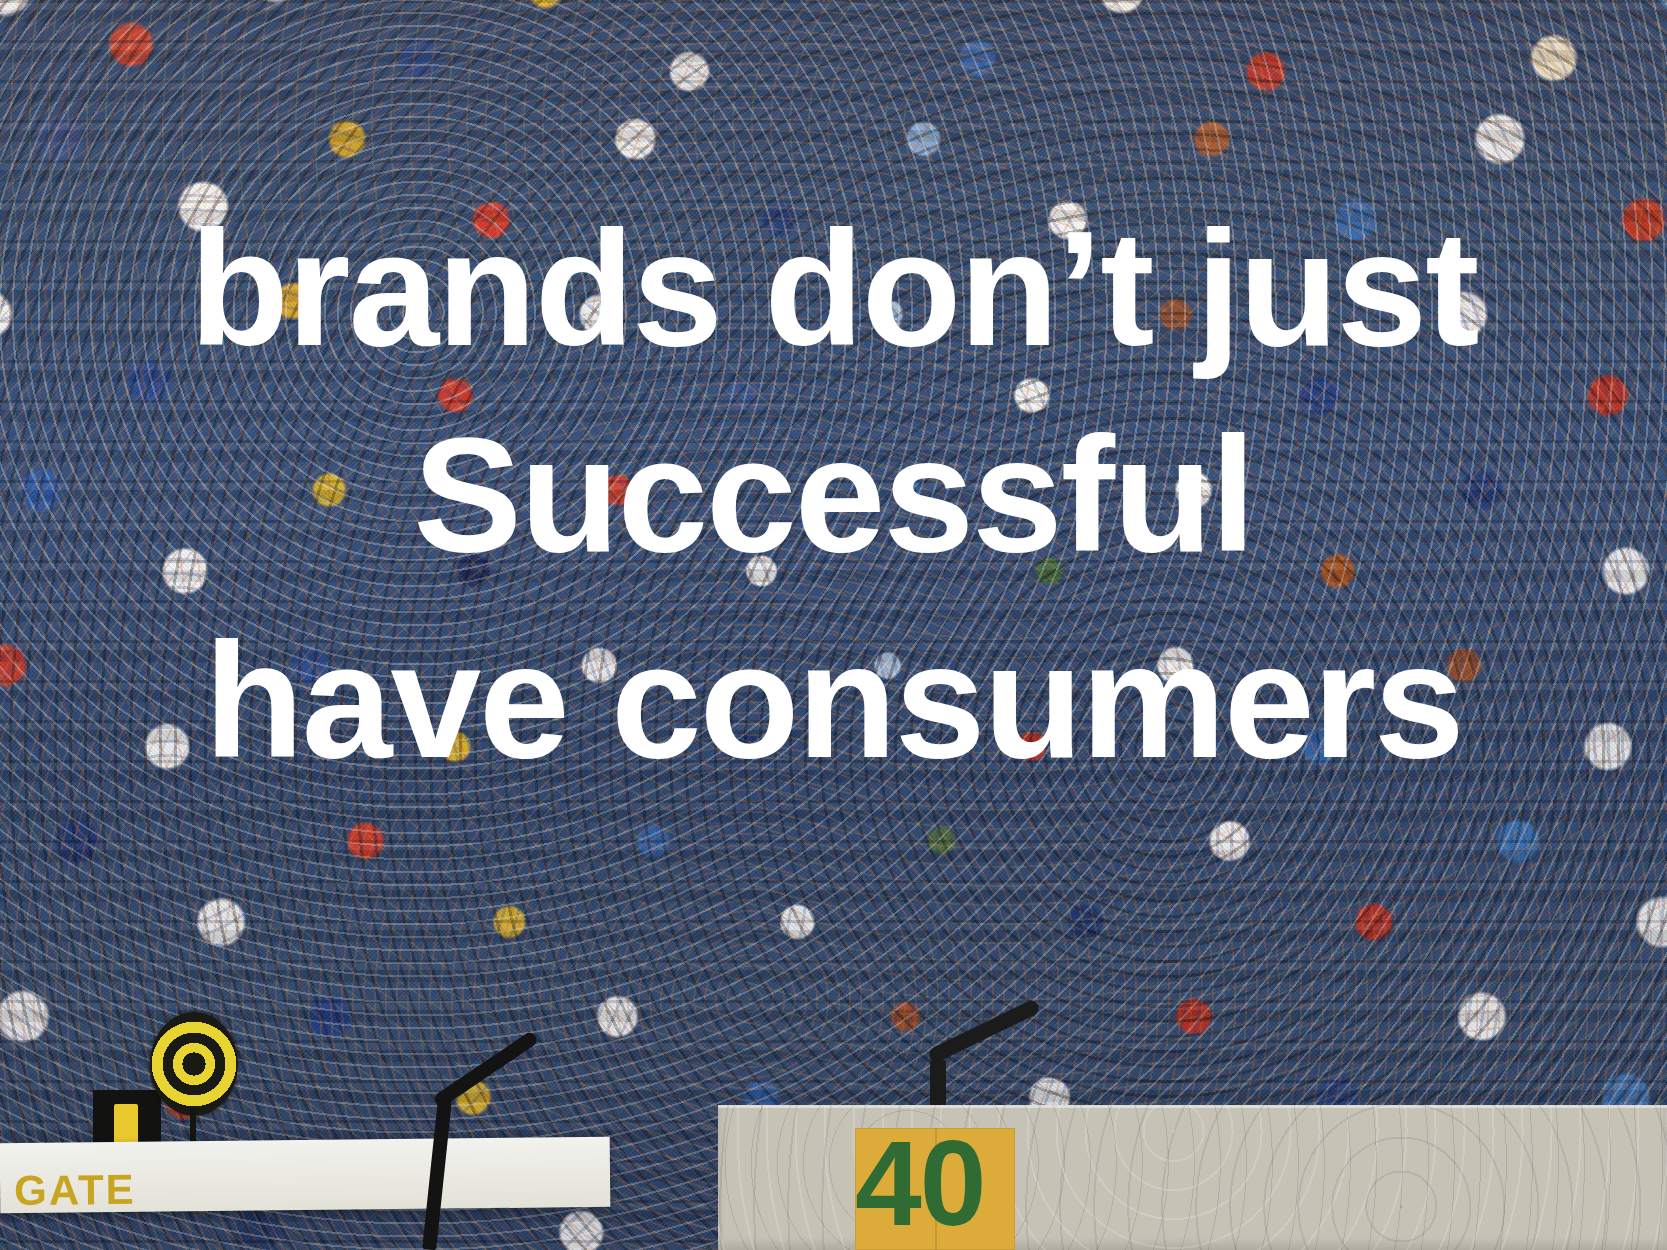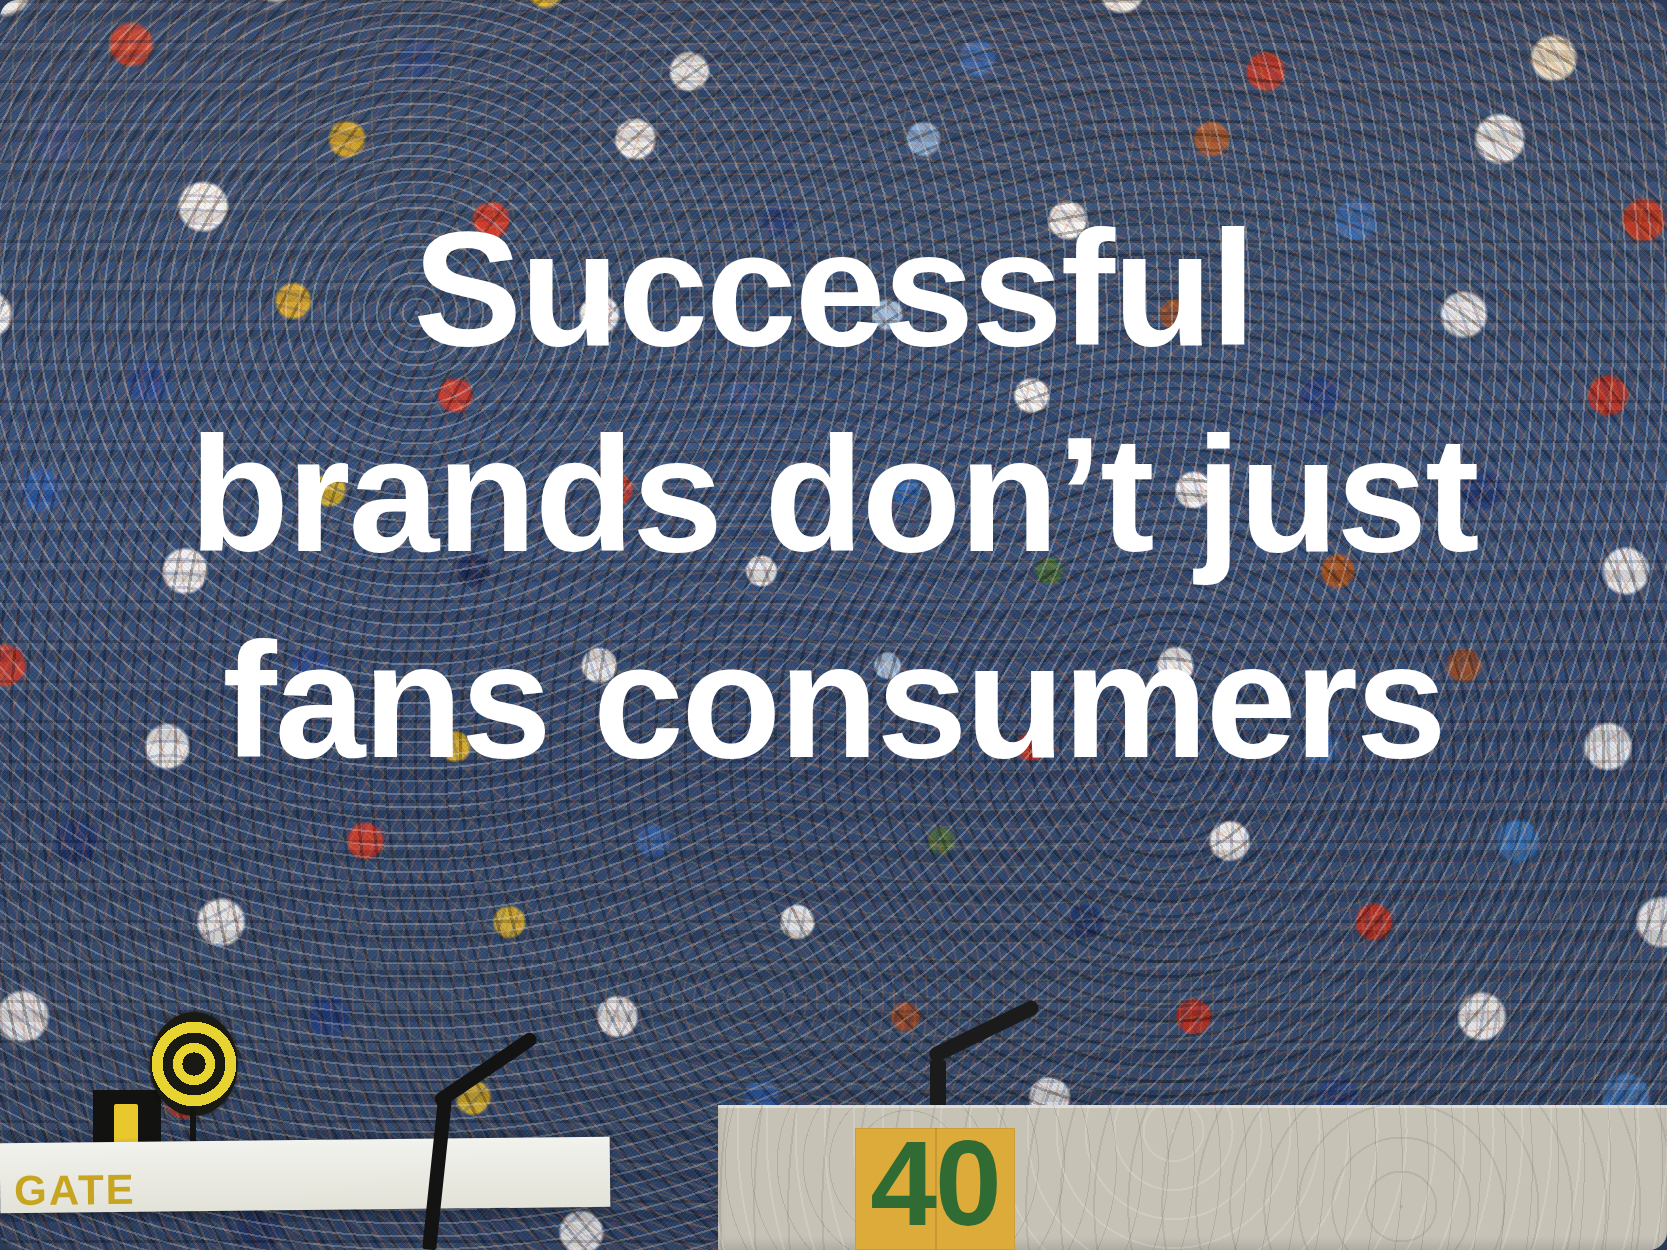--- a/index.html
+++ b/index.html
@@ -5,21 +5,21 @@
   html,body{margin:0;padding:0;background:#000;}
   #stage{
     position:relative;
     width:1667px;height:1250px;
     overflow:hidden;
     font-family:"Liberation Sans", sans-serif;
     background:#2a3a58;
   }
 
   
-  .photo{position:absolute;inset:0;overflow:hidden;border-radius:18px;}
+  .photo{position:absolute;inset:0;overflow:hidden;}
 
   
   .base{
     position:absolute;inset:0;
     background:
       linear-gradient(180deg,#23406e 0%,#2c4a74 18%,#34507a 40%,#2d4770 62%,#334d72 80%,#2a4268 100%);
   }
 
   
   .layer{position:absolute;inset:-4%;}
@@ -215,21 +215,21 @@
     position:absolute;inset:0;
     background-image:
       repeating-radial-gradient(circle at 20% 40%, rgba(0,0,0,.10) 0 1px, transparent 1px 26px),
       repeating-radial-gradient(circle at 72% 70%, rgba(0,0,0,.08) 0 2px, transparent 2px 34px),
       repeating-radial-gradient(circle at 48% 18%, rgba(255,255,255,.16) 0 2px, transparent 2px 29px);
   }
   
   .yard-sign{
     position:absolute;left:855px;top:1128px;width:160px;height:122px;
     background:#ddab3a;
-    display:flex;align-items:flex-start;justify-content:center;
+    display:flex;align-items:flex-start;justify-content:flex-start;
     box-shadow:inset 0 0 0 1px rgba(0,0,0,.08);
     overflow:hidden;
   }
   .yard-sign::after{
     content:"";position:absolute;left:50%;top:0;width:2px;height:100%;
     background:rgba(0,0,0,.10);
   }
   .yard-num{
     font-weight:bold;font-size:120px;line-height:.92;color:#2f6b33;
     letter-spacing:-2px;position:relative;z-index:2;
@@ -304,18 +304,18 @@
 
     <div class="wall">
       <div class="wall-speckle"></div>
     </div>
     <div class="yard-sign">
       <span class="yard-num">40</span>
     </div>
   </div>
 
   <div class="quote">
+    <span class="ln">brands don’t just</span>
     <span class="ln">Successful</span>
-    <span class="ln">brands don’t just</span>
-    <span class="ln">fans consumers</span>
+    <span class="ln">have consumers</span>
   </div>
 
 </div>
 
 </body></html>

